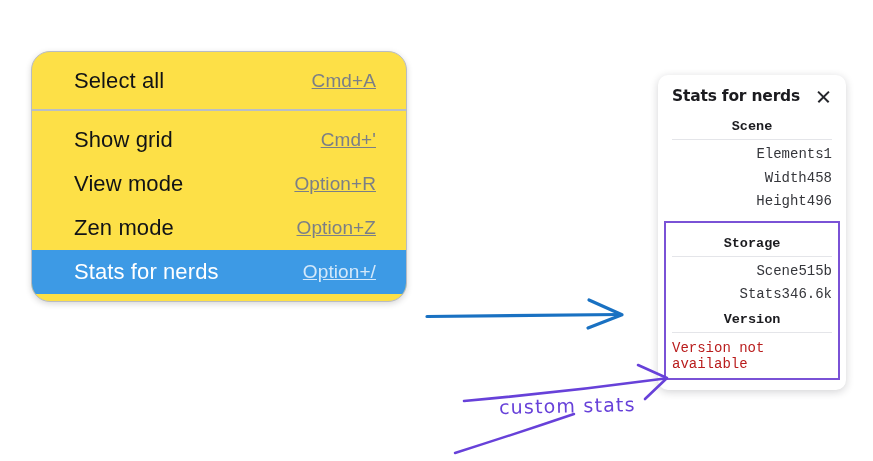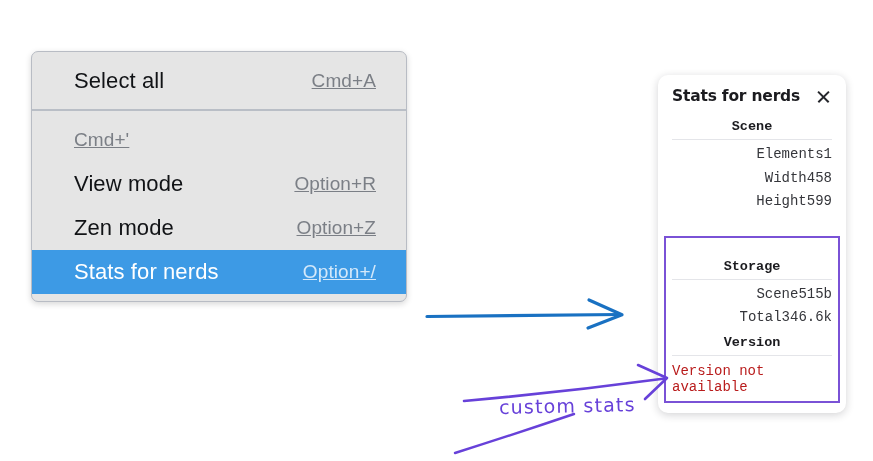--- a/index.html
+++ b/index.html
@@ -23,23 +23,23 @@
     inset: 0;
     background: #ffffff;
   }
 
   
   #context-menu {
     position: absolute;
     left: 31px;
     top: 51px;
     width: 376px;
-    background: #e5e5e5;
+    background: #fde047;
     border: 1px solid #b8bcc4;
-    border-radius: 7px;
+    border-radius: 19px;
     box-shadow: 0 2px 6px rgba(0,0,0,0.16);
     padding: 7px 0 7px 0;
     box-sizing: border-box;
     overflow: hidden;
   }
   .menu-section { display: block; }
   .menu-separator {
     height: 0;
     border-top: 2px solid #b9bec6;
     margin: 6px 0 7px 0;
@@ -134,22 +134,22 @@
     font-size: 14px;
     color: #35363b;
     padding: 3px 0;
     line-height: 1.25;
   }
   .stat-row .sr-value { text-align: right; }
 
   
   #custom-stats-box {
     border: 2px solid #7a52d6;
-    margin: 22px -6px 0 -6px;
-    padding: 16px 4px 5px 4px;
+    margin: 7px -6px 0 -6px;
+    padding: 8px 4px 5px 4px;
   }
   #custom-stats-box .stat-group-title { padding-top: 5px; }
   #version-value {
     font-size: 14px;
     color: #b91c1c;
     padding: 4px 0 1px 0;
   }
 
   
   #annotations {
@@ -181,20 +181,21 @@
       <div class="menu-item">
         <span class="mi-label">Select all</span>
         <span class="mi-shortcut">Cmd+A</span>
       </div>
     </div>
 
     <div class="menu-separator"></div>
 
     <div class="menu-section">
       <div class="menu-item">
+        <span class="mi-label">Show grid</span>
         <span class="mi-shortcut">Cmd+'</span>
       </div>
       <div class="menu-item">
         <span class="mi-label">View mode</span>
         <span class="mi-shortcut">Option+R</span>
       </div>
       <div class="menu-item">
         <span class="mi-label">Zen mode</span>
         <span class="mi-shortcut">Option+Z</span>
       </div>
@@ -218,34 +219,34 @@
       <div class="stat-row">
         <span class="sr-label">Elements</span>
         <span class="sr-value">1</span>
       </div>
       <div class="stat-row">
         <span class="sr-label">Width</span>
         <span class="sr-value">458</span>
       </div>
       <div class="stat-row">
         <span class="sr-label">Height</span>
-        <span class="sr-value">599</span>
+        <span class="sr-value">496</span>
       </div>
     </div>
 
     <div id="custom-stats-box">
 
       <div class="stat-group">
         <div class="stat-group-title">Storage</div>
         <div class="stat-row">
           <span class="sr-label">Scene</span>
           <span class="sr-value">515b</span>
         </div>
         <div class="stat-row">
-          <span class="sr-label">Total</span>
+          <span class="sr-label">Stats</span>
           <span class="sr-value">346.6k</span>
         </div>
       </div>
 
       <div class="stat-group">
         <div class="stat-group-title">Version</div>
         <div id="version-value">Version not available</div>
       </div>
 
     </div>

